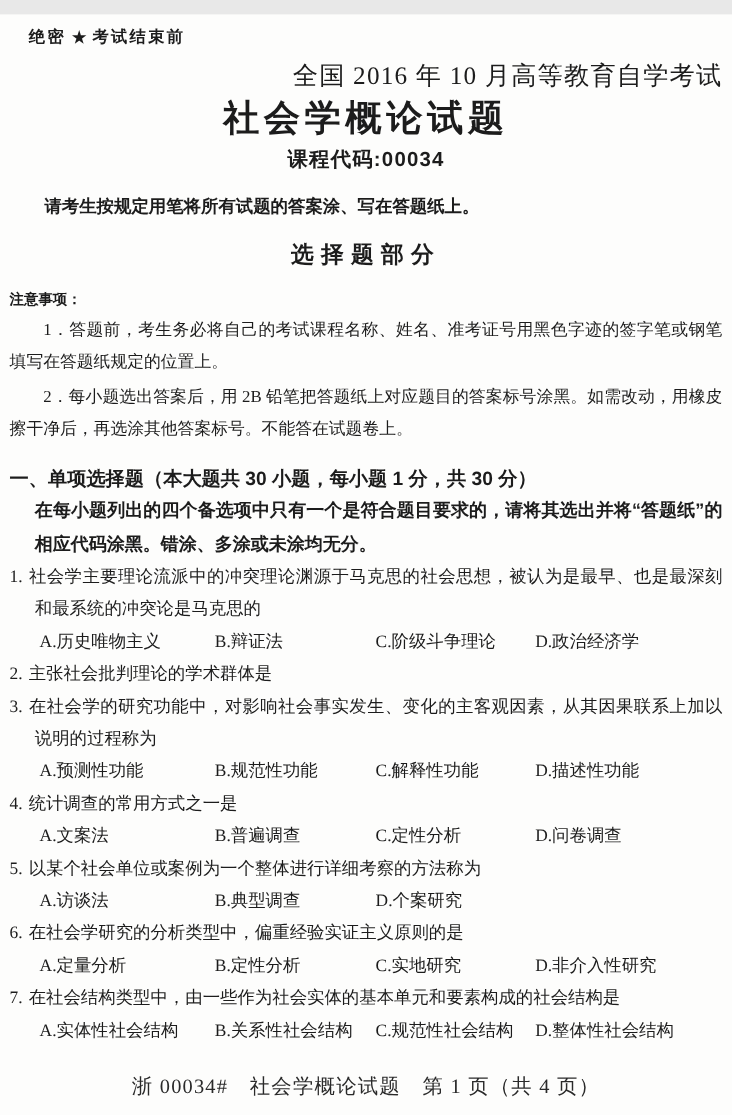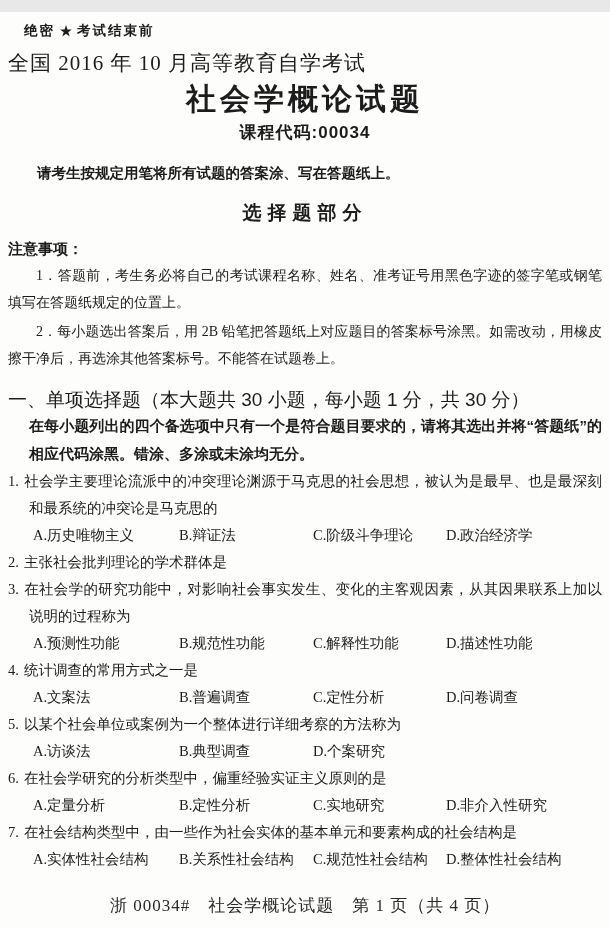--- a/index.html
+++ b/index.html
@@ -18,21 +18,21 @@
   .banner {
     font-family: "Liberation Sans", sans-serif;
     font-weight: bold;
     font-size: 13.5px;
     margin-left: 16px;
     letter-spacing: 2px;
     line-height: 18px;
   }
   .banner .star { font-size: 12px; margin: 0 5px; letter-spacing: 0; }
   .exam-session {
-    text-align: left;
+    text-align: right;
     font-size: 21px;
     line-height: 26px;
     margin-top: 10px;
     letter-spacing: 1px;
   }
   .paper-title {
     text-align: center;
     font-family: "Liberation Sans", sans-serif;
     font-weight: bold;
     font-size: 30px;
@@ -62,35 +62,35 @@
     font-family: Liberation Serif, serif;
     font-weight: bold;
     font-size: 19px;
     line-height: 26px;
     margin-top: 16px;
     letter-spacing: 6px;
   }
   .notes-heading {
     font-family: "Liberation Sans", sans-serif;
     font-weight: bold;
-    font-size: 15px;
+    font-size: 12px;
     line-height: 22px;
     margin-top: 12px;
   }
   .note {
     font-size: 14px;
     line-height: 27px;
     margin: 2px 0 0 0;
     text-indent: 2em;
     text-align: justify;
   }
   .part-heading {
     font-family: "Liberation Sans", sans-serif;
-    font-weight: normal;
-    font-size: 19px;
+    font-weight: bold;
+    font-size: 16px;
     line-height: 24px;
     margin-top: 16px;
   }
   .part-intro {
     font-family: "Liberation Sans", sans-serif;
     font-weight: bold;
     font-size: 15px;
     line-height: 28px;
     margin: 0 0 0 21px;
     text-align: justify;

